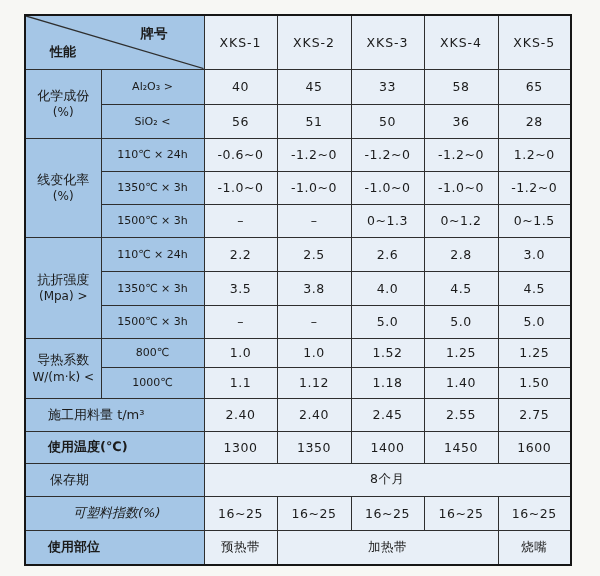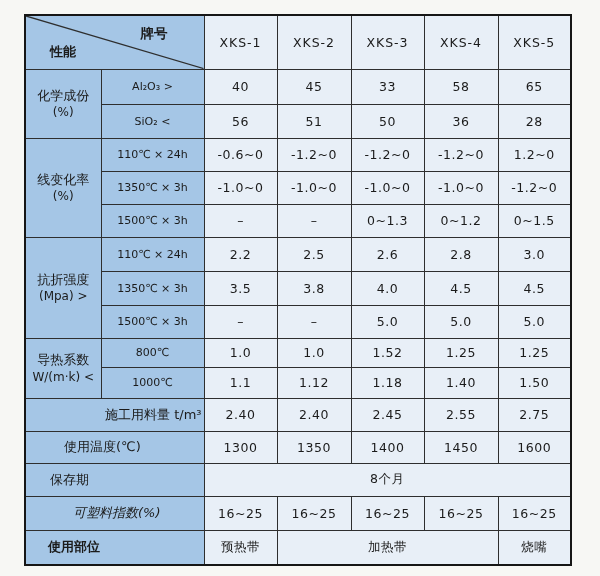--- a/index.html
+++ b/index.html
@@ -159,30 +159,30 @@
   <tr style="height:31px">
     <td class="sub">1000℃</td>
     <td class="val">1.1</td>
     <td class="val">1.12</td>
     <td class="val">1.18</td>
     <td class="val">1.40</td>
     <td class="val">1.50</td>
   </tr>
 
   <tr style="height:33px">
-    <td class="lbl" colspan="2" style="text-align:right;padding-left:22px;">施工用料量 t/m³</td>
+    <td class="lbl" colspan="2" style="text-align:left;padding-left:22px;">施工用料量 t/m³</td>
     <td class="val">2.40</td>
     <td class="val">2.40</td>
     <td class="val">2.45</td>
     <td class="val">2.55</td>
     <td class="val">2.75</td>
   </tr>
 
   <tr style="height:32px">
-    <td class="lbl" colspan="2" style="text-align:left;padding-left:38px;">使用温度(℃)</td>
+    <td class="lbl" colspan="2" style="text-align:left;padding-left:22px;font-weight:bold;">使用温度(℃)</td>
     <td class="val">1300</td>
     <td class="val">1350</td>
     <td class="val">1400</td>
     <td class="val">1450</td>
     <td class="val">1600</td>
   </tr>
 
   <tr style="height:33px">
     <td class="lbl" colspan="2" style="text-align:left;padding-left:24px;">保存期</td>
     <td class="val" colspan="5">8个月</td>

